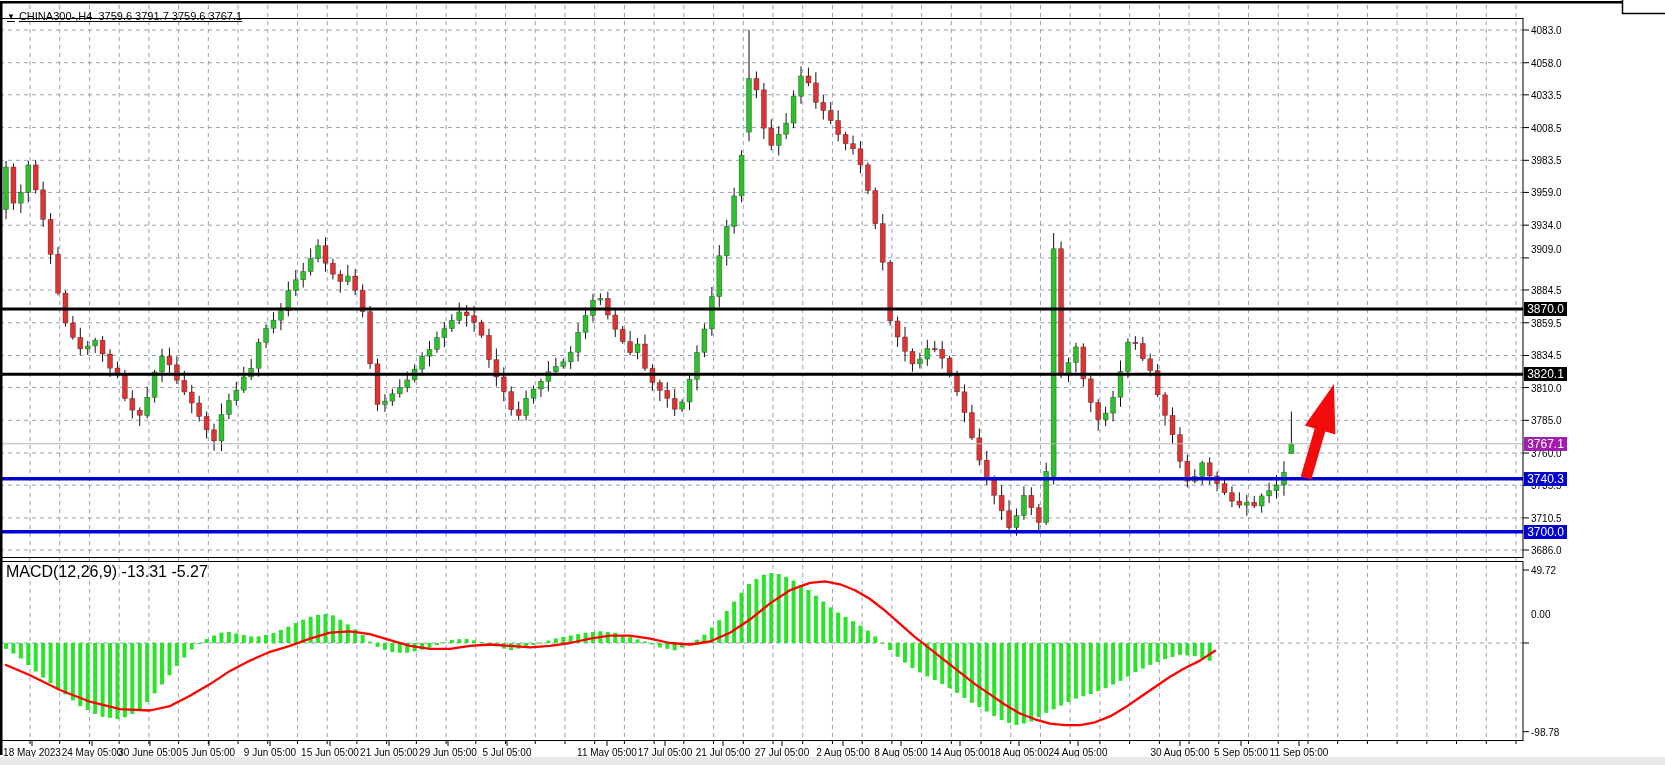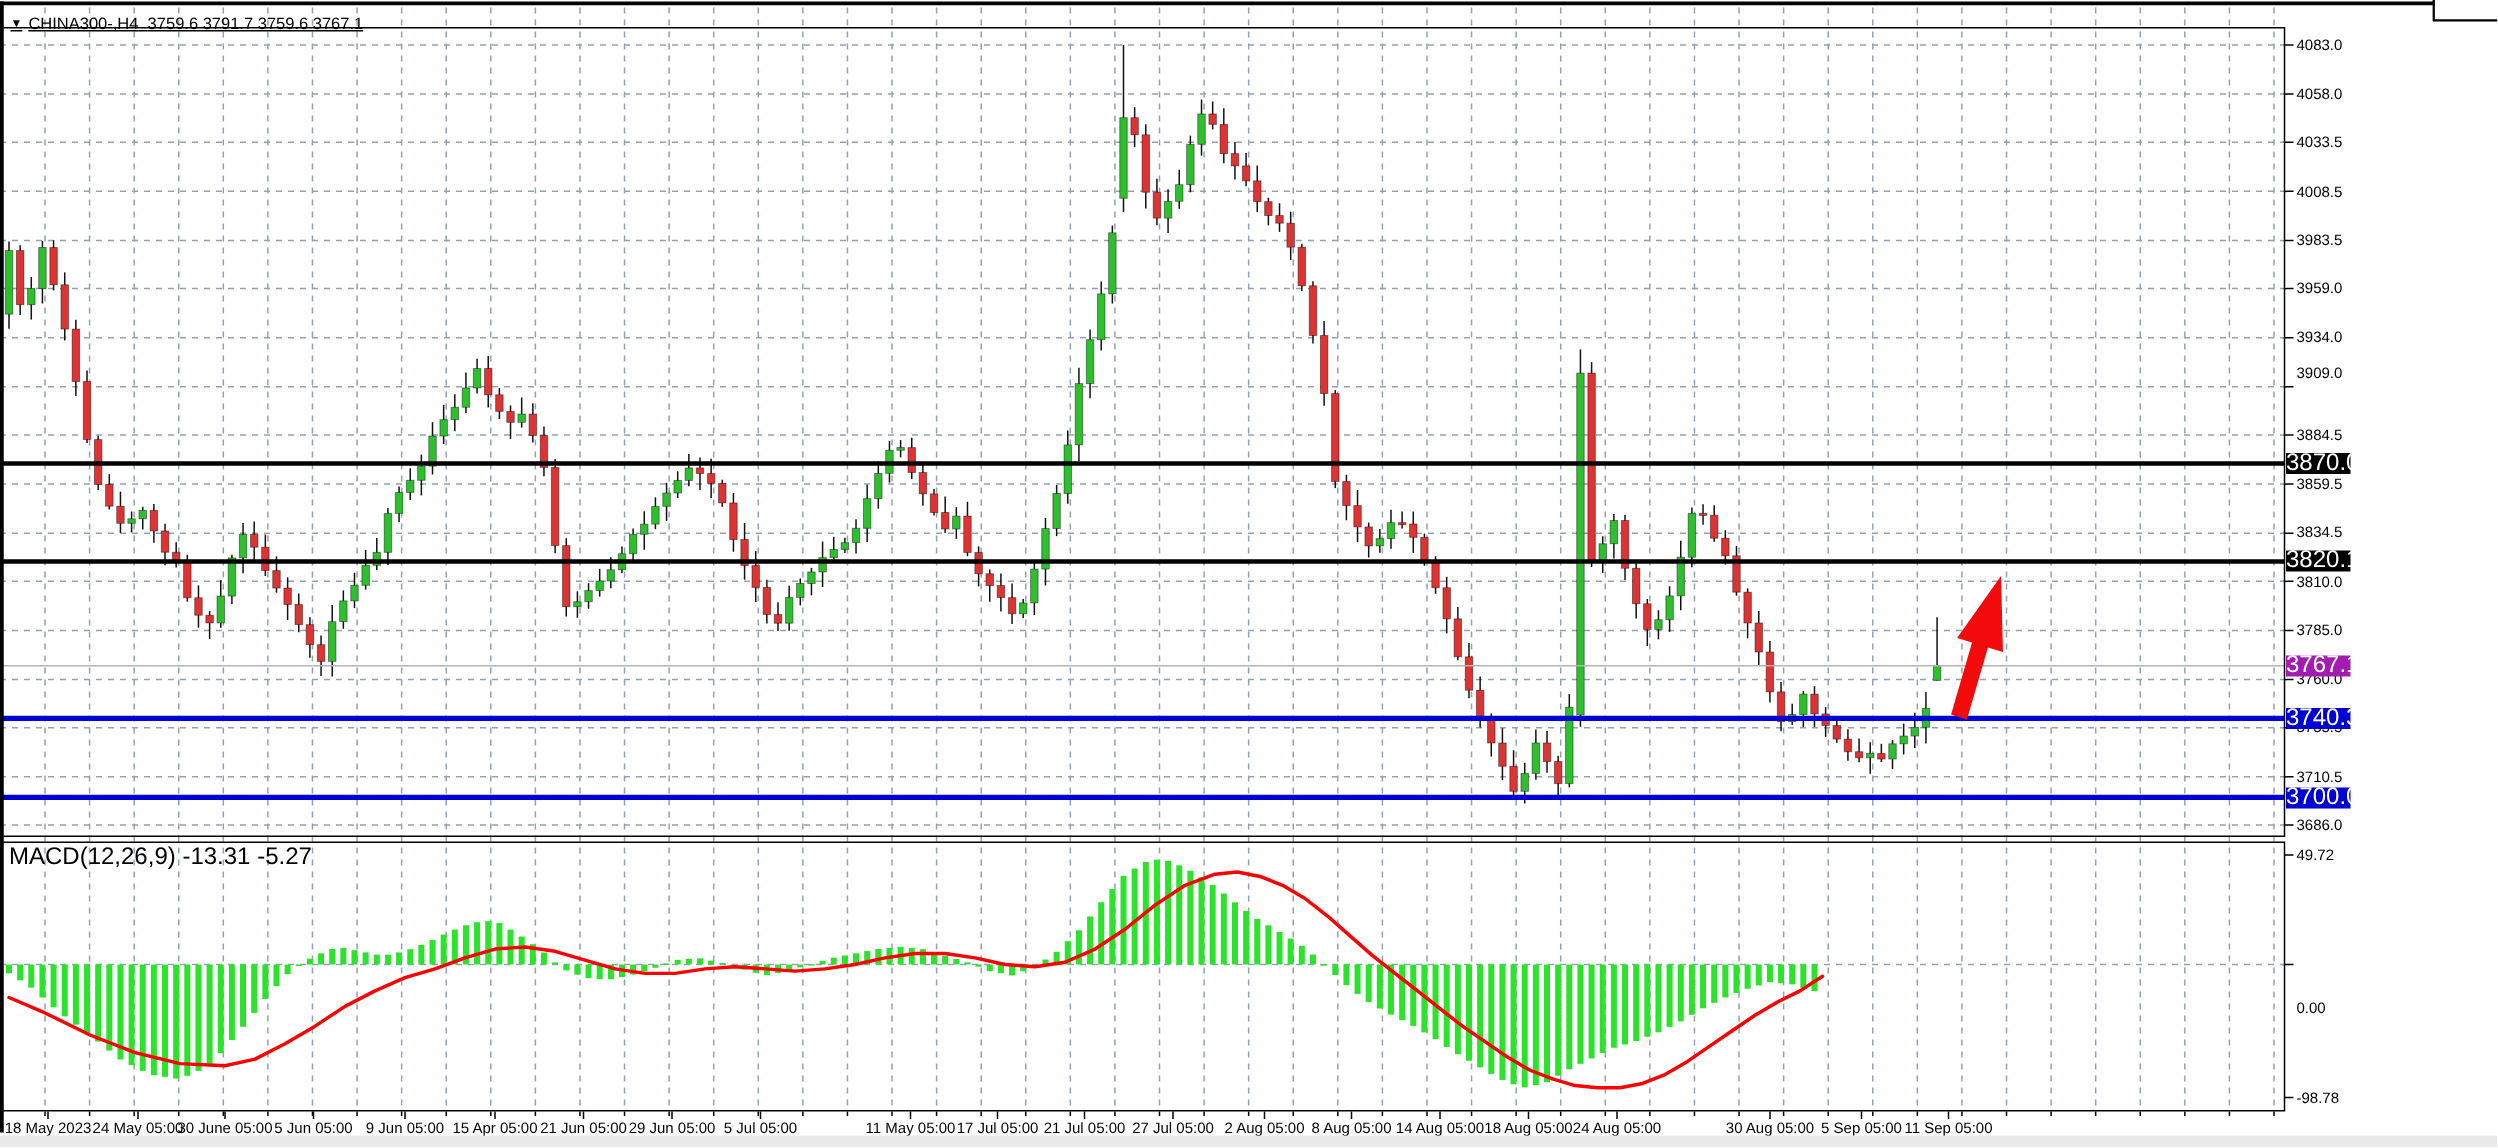--- a/index.html
+++ b/index.html
@@ -2,21 +2,21 @@
 <html><head>
 <meta charset="utf-8">
 <style>
   html,body{margin:0;padding:0;background:#fff;}
   #stage{position:relative;width:1665px;height:765px;background:#ffffff;overflow:hidden;
          font-family:"Liberation Sans",sans-serif;}
   svg{position:absolute;left:0;top:0;}
   .lbl{position:absolute;font-size:10px;line-height:13px;color:#000;white-space:nowrap;}
   .titlebar-text{position:absolute;left:7px;top:10px;font-size:11px;color:#000;white-space:nowrap;text-decoration:underline;}
   .titlebar-text .tri{font-size:8px;position:relative;top:-1px;margin-right:4px;cursor:pointer;}
-  .axis-box{position:absolute;left:1524px;width:43px;height:14px;color:#fff;font-size:16px;
+  .axis-box{position:absolute;left:1524px;width:43px;height:14px;color:#fff;font-size:12px;
             line-height:14px;text-align:center;}
   .time-lbl{transform:translateX(-50%);}
   .macd-lbl{position:absolute;left:6px;top:563px;font-size:16px;color:#000;}
   .bottom-strip{position:absolute;left:0;top:757px;width:1665px;height:8px;background:#e9e9e9;}
 </style>
 </head>
 <body>
 
 <div id="stage">
   <svg id="chart-svg" width="1665" height="765">
@@ -747,30 +747,30 @@
       <div class="lbl" style="left:1531px;top:511.90049999999997px">3710.5</div>
       <div class="lbl" style="left:1531px;top:543.9906000000001px">3686.0</div>
       <div class="axis-box" style="top:301.98740000000004px;background:#000">3870.0</div>
       <div class="axis-box" style="top:367.34642000000014px;background:#000">3820.1</div>
       <div class="axis-box" style="top:471.8684599999998px;background:#0000d4">3740.3</div>
       <div class="axis-box" style="top:524.6534px;background:#0000d4">3700.0</div>
       <div class="axis-box" style="top:436.76582000000013px;background:#a21caf">3767.1</div>
     </div>
   <div id="macd-axis">
       <div class="lbl" style="left:1531px;top:564.01104px">49.72</div>
-      <div class="lbl" style="left:1531px;top:666px">0.00</div>
+      <div class="lbl" style="left:1531px;top:608px">0.00</div>
       <div class="lbl" style="left:1531px;top:725.65252px">-98.78</div>
     </div>
   <div id="time-axis">
       <div class="lbl time-lbl" style="left:32px;top:746px">18 May 2023</div>
       <div class="lbl time-lbl" style="left:92px;top:746px">24 May 05:00</div>
       <div class="lbl time-lbl" style="left:150px;top:746px">30 June 05:00</div>
       <div class="lbl time-lbl" style="left:209px;top:746px">5 Jun 05:00</div>
       <div class="lbl time-lbl" style="left:270px;top:746px">9 Jun 05:00</div>
-      <div class="lbl time-lbl" style="left:330px;top:746px">15 Apr 05:00</div>
+      <div class="lbl time-lbl" style="left:330px;top:746px">15 Jun 05:00</div>
       <div class="lbl time-lbl" style="left:389px;top:746px">21 Jun 05:00</div>
       <div class="lbl time-lbl" style="left:448px;top:746px">29 Jun 05:00</div>
       <div class="lbl time-lbl" style="left:507px;top:746px">5 Jul 05:00</div>
       <div class="lbl time-lbl" style="left:607px;top:746px">11 May 05:00</div>
       <div class="lbl time-lbl" style="left:665px;top:746px">17 Jul 05:00</div>
       <div class="lbl time-lbl" style="left:723px;top:746px">21 Jul 05:00</div>
       <div class="lbl time-lbl" style="left:782px;top:746px">27 Jul 05:00</div>
       <div class="lbl time-lbl" style="left:843px;top:746px">2 Aug 05:00</div>
       <div class="lbl time-lbl" style="left:901px;top:746px">8 Aug 05:00</div>
       <div class="lbl time-lbl" style="left:960px;top:746px">14 Aug 05:00</div>

